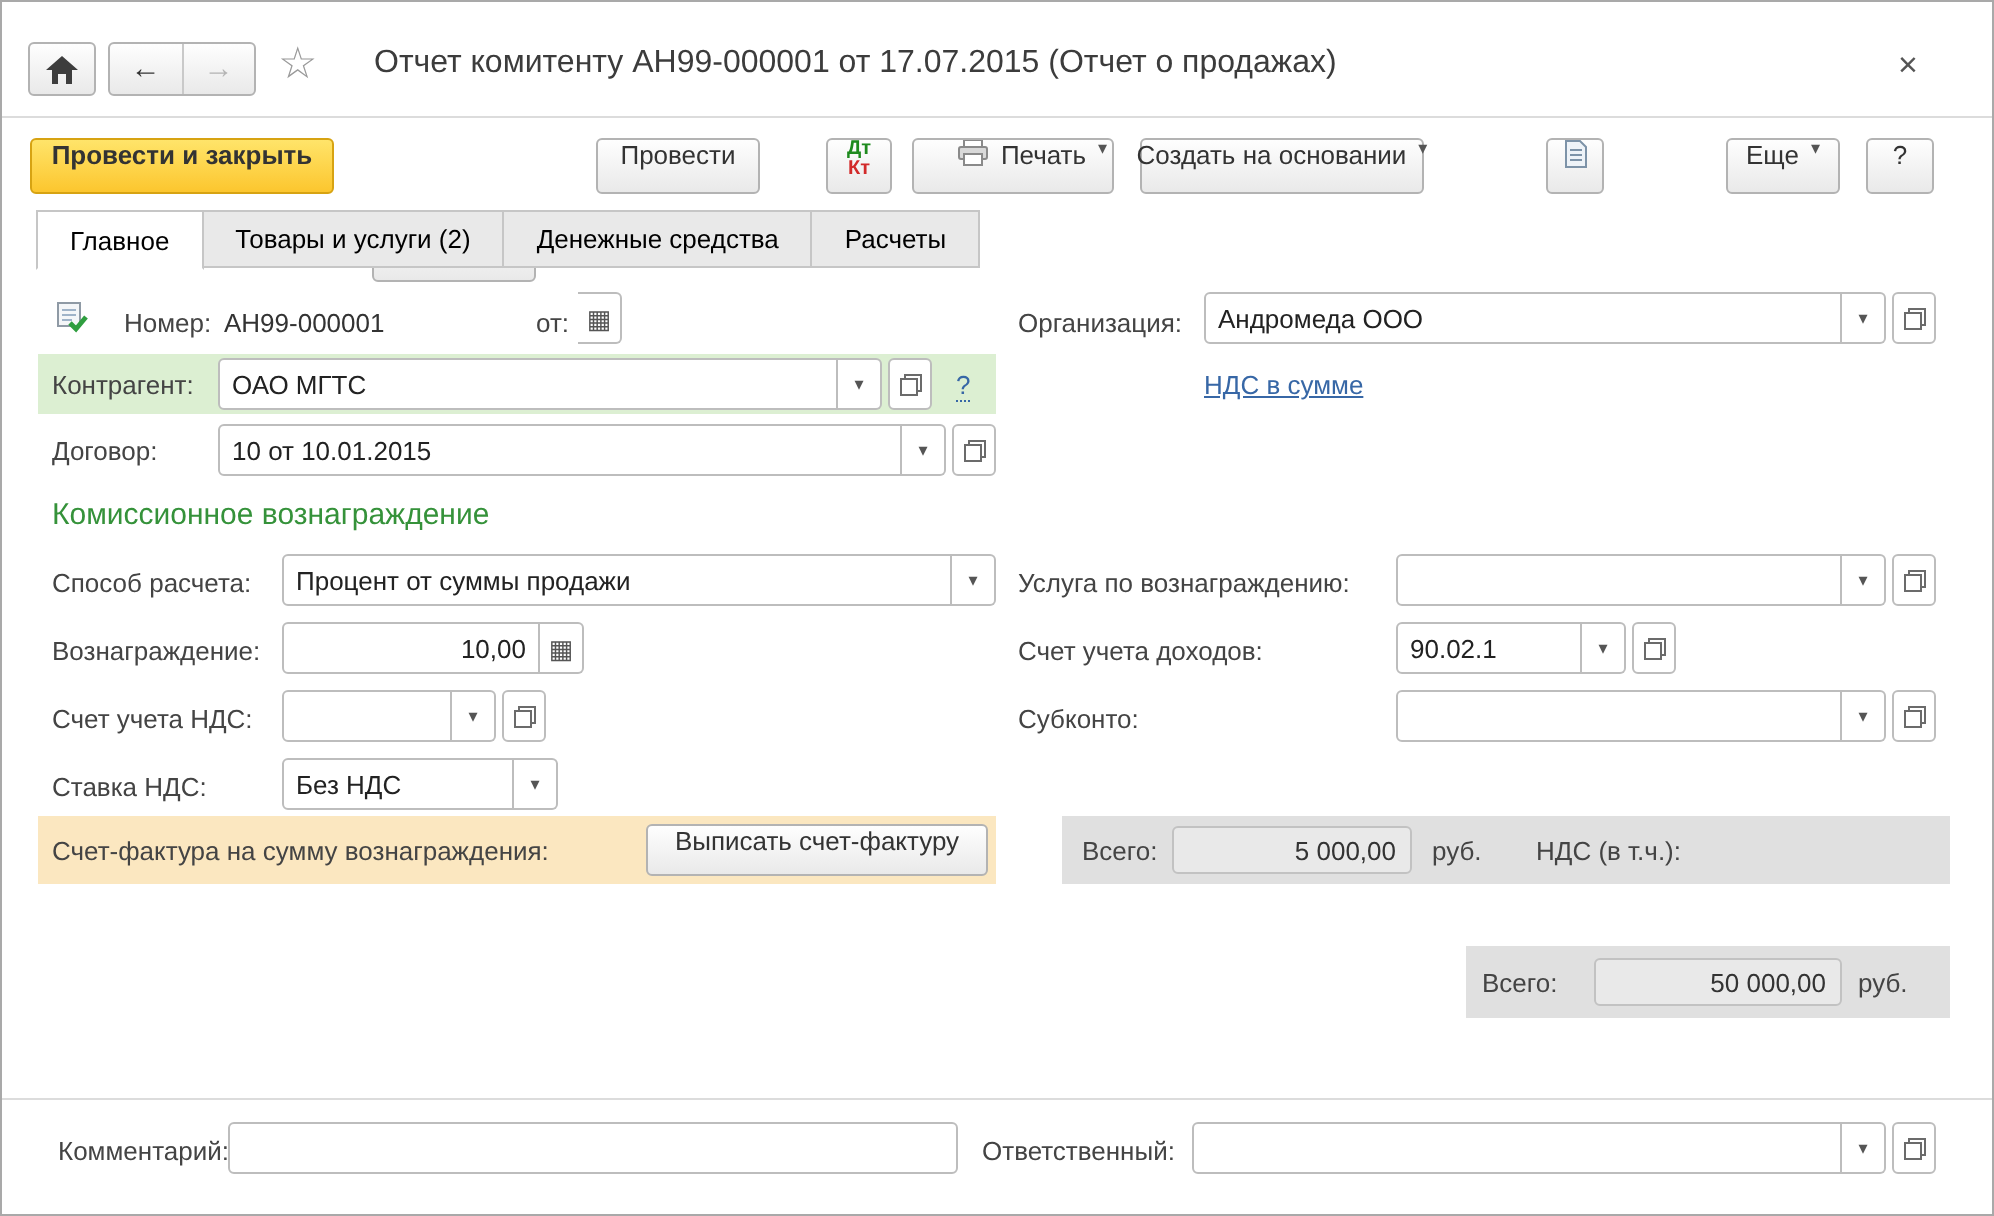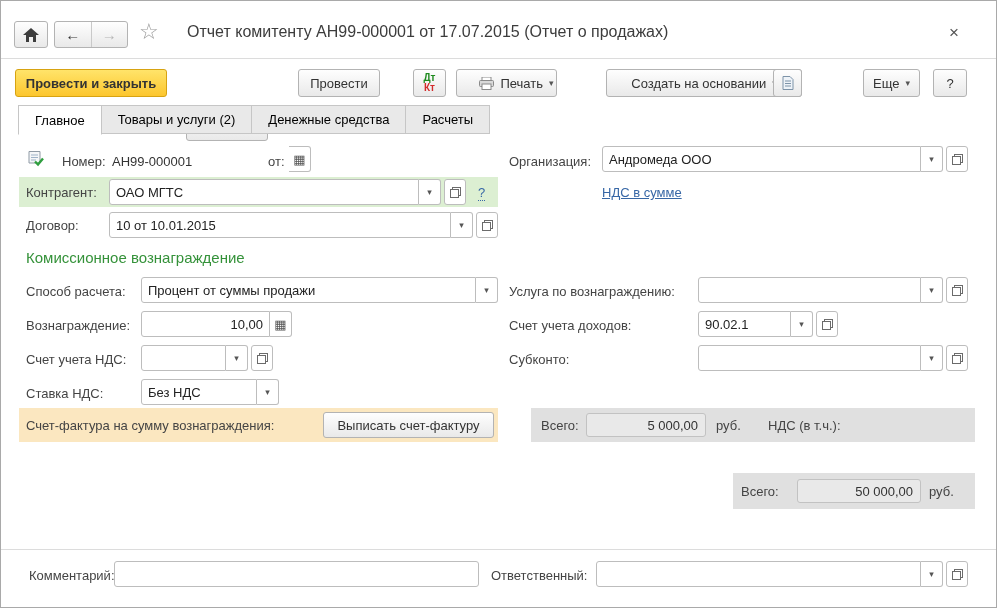--- a/index.html
+++ b/index.html
@@ -9,21 +9,21 @@
     position:relative; width:997px; height:608px; background:#fff;
     border:1px solid #a9a9a9; overflow:hidden;
   }
   .abs { position:absolute; }
   .label { font-size:13px; color:#444; white-space:nowrap; }
   .value-text { font-size:13px; color:#333; white-space:nowrap; }
   .hline { position:absolute; left:0; width:100%; height:1px; background:#dcdcdc; }
 
   
   .btn {
-    position:absolute; height:28px; display:flex; align-items:center; justify-content:center;
+    position:absolute; height:28px; display:flex; align-items:flex-start; justify-content:center;
     gap:6px; background:linear-gradient(#fefefe,#e9e9e9); border:1px solid #b3b3b3;
     border-radius:3px; font-size:13px; color:#333; cursor:default; white-space:nowrap;
   }
   .btn-yellow {
     background:linear-gradient(#ffe46a,#fcc62e); border-color:#d7a312; font-weight:bold;
   }
   .dd-arrow { font-size:9px; color:#555; line-height:1; }
 
   
   .navbtn { display:flex; align-items:center; justify-content:center; background:linear-gradient(#fefefe,#e9e9e9); border:1px solid #b3b3b3; border-radius:3px; }
@@ -117,21 +117,21 @@
   </div>
   <div class="btn" style="left:455px; top:68px; width:101px;padding-left:20px;">
     <svg width="15" height="13" viewBox="0 0 15 13">
       <rect x="3" y="0" width="9" height="4" fill="#fff" stroke="#8a8a8a"></rect>
       <rect x="0.5" y="3.5" width="14" height="6" rx="1" fill="#d9d9d9" stroke="#8a8a8a"></rect>
       <rect x="3" y="7" width="9" height="5.5" fill="#fff" stroke="#8a8a8a"></rect>
     </svg>
     <span>Печать</span>
     <span class="dd-arrow">▾</span>
   </div>
-  <div class="btn" style="left:605px; top:68px; width:196px;">
+  <div class="btn" style="left:569px; top:68px; width:142px;">
     <span>Создать на основании</span>
     <span class="dd-arrow">▾</span>
   </div>
   <div class="btn" style="left:772px; top:68px; width:29px;">
     <svg width="12" height="14" viewBox="0 0 12 14">
       <path d="M1 0.5 H8 L11 3.5 V13.5 H1 Z" fill="#eef3f8" stroke="#7d93a8"></path>
       <line x1="3" y1="5" x2="9" y2="5" stroke="#7d93a8"></line>
       <line x1="3" y1="7.5" x2="9" y2="7.5" stroke="#7d93a8"></line>
       <line x1="3" y1="10" x2="9" y2="10" stroke="#7d93a8"></line>
     </svg>

